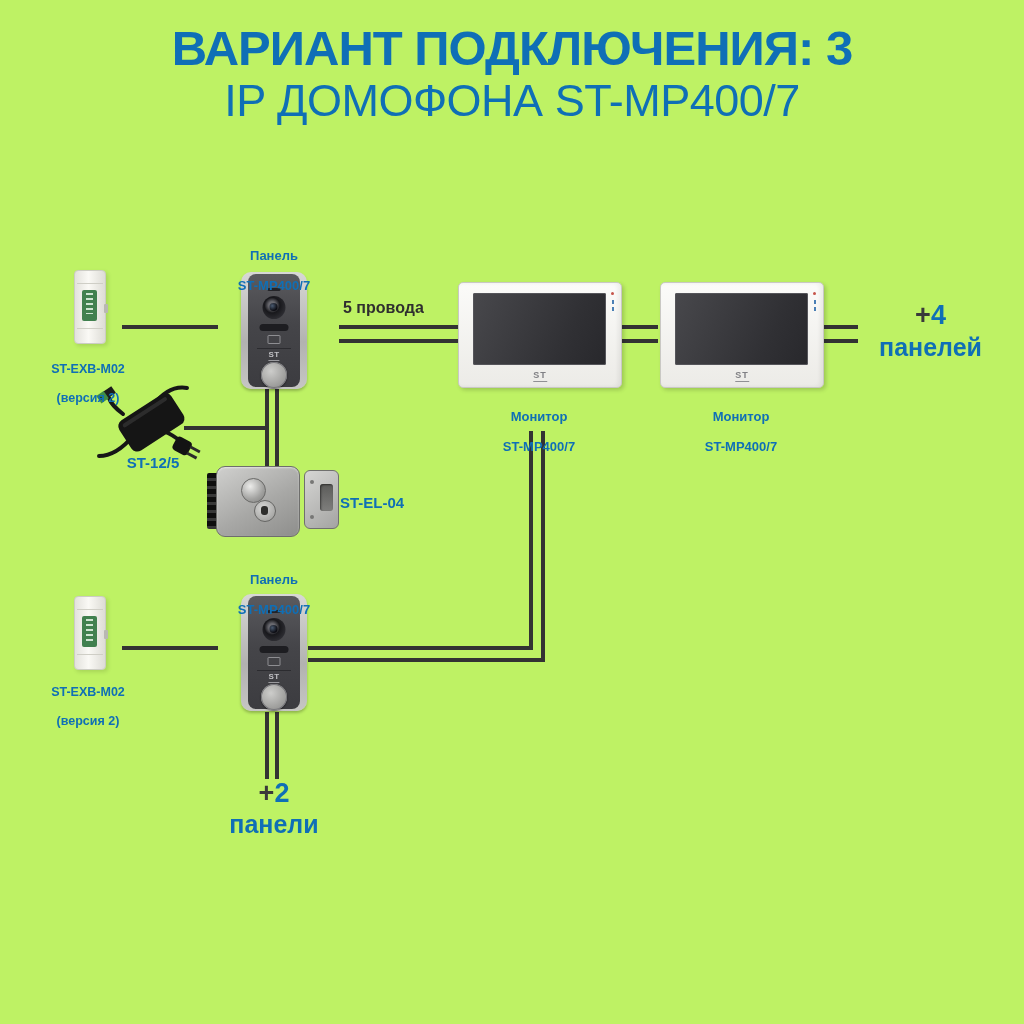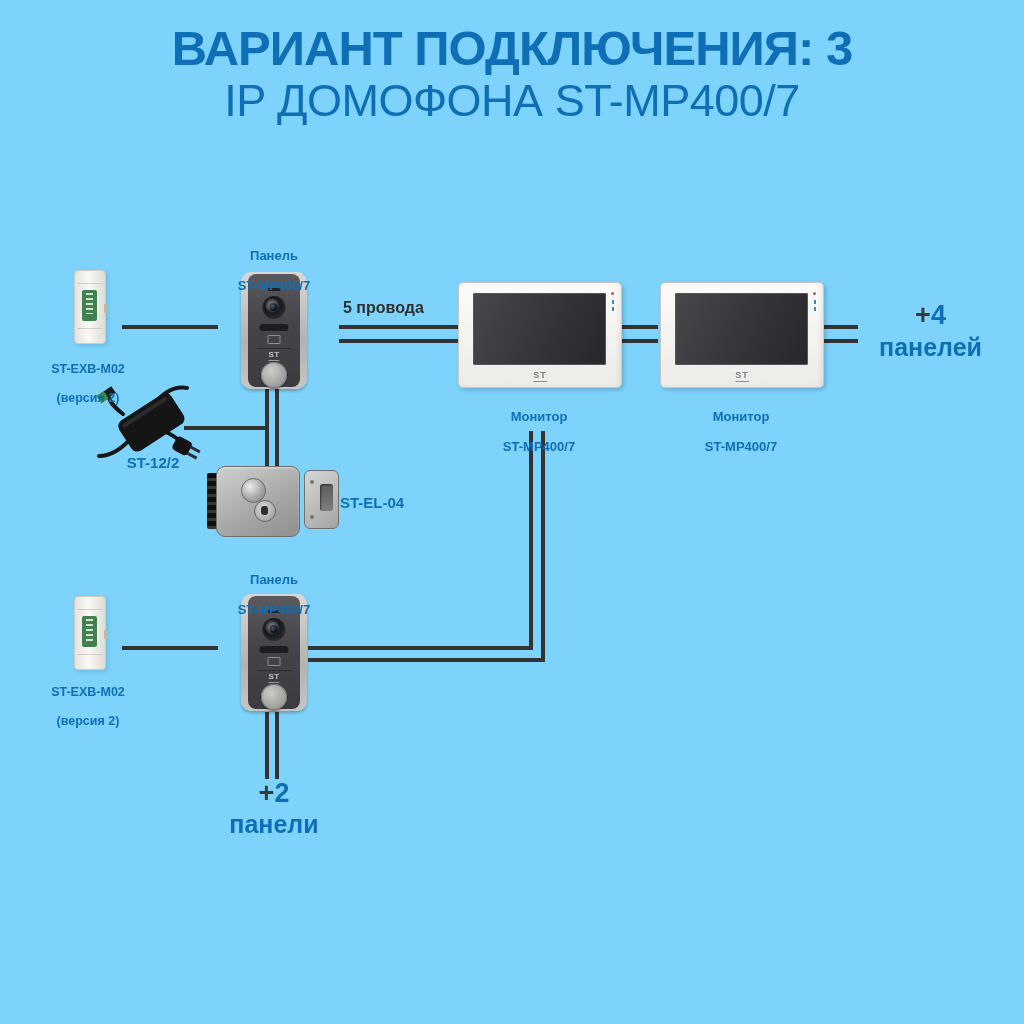--- a/index.html
+++ b/index.html
@@ -1,16 +1,16 @@
 <!DOCTYPE html>
 <html><head>
 <meta charset="utf-8">
 <style>
   html,body{margin:0;padding:0;background:#fff;}
-  .canvas{position:relative;width:1024px;height:1024px;background:#7dd3fc;overflow:hidden;
+  .canvas{position:relative;width:1024px;height:1024px;background:#bef264;overflow:hidden;
           font-family:"Liberation Sans", sans-serif;}
 
   
   .h1{position:absolute;left:0;width:1024px;top:24px;text-align:center;
       font-size:49px;font-weight:800;color:#0f6fb6;letter-spacing:-1px;line-height:1;}
   .h2{position:absolute;left:0;width:1024px;top:78px;text-align:center;
       font-size:45px;font-weight:400;color:#0f6fb6;letter-spacing:-.5px;line-height:1;}
   .sub{position:absolute;left:0;width:1024px;top:158px;text-align:center;
       font-size:17px;font-weight:700;color:#0f6fb6;}
 
@@ -232,21 +232,21 @@
     <span>ST-MP400/7</span>
   </div>
 
   <div class="note" style="left:343px;top:299px;">5 провода</div>
 
   <div class="lbl small" style="left:28px;top:347px;width:120px;">
     <span>ST-EXB-M02</span><br>
     <span>(версия 2)</span>
   </div>
 
-  <div class="lbl md" style="left:103px;top:455px;width:100px;">ST-12/2</div>
+  <div class="lbl md" style="left:103px;top:455px;width:100px;">ST-12/5</div>
   <div class="lbl md" style="left:340px;top:495px;width:80px;text-align:left;">ST-EL-04</div>
 
   <div class="lbl" style="left:479px;top:394px;width:120px;">
     <span>Монитор</span><br>
     <span>ST-MP400/7</span>
   </div>
   <div class="lbl" style="left:681px;top:394px;width:120px;">
     <span>Монитор</span><br>
     <span>ST-MP400/7</span>
   </div>

